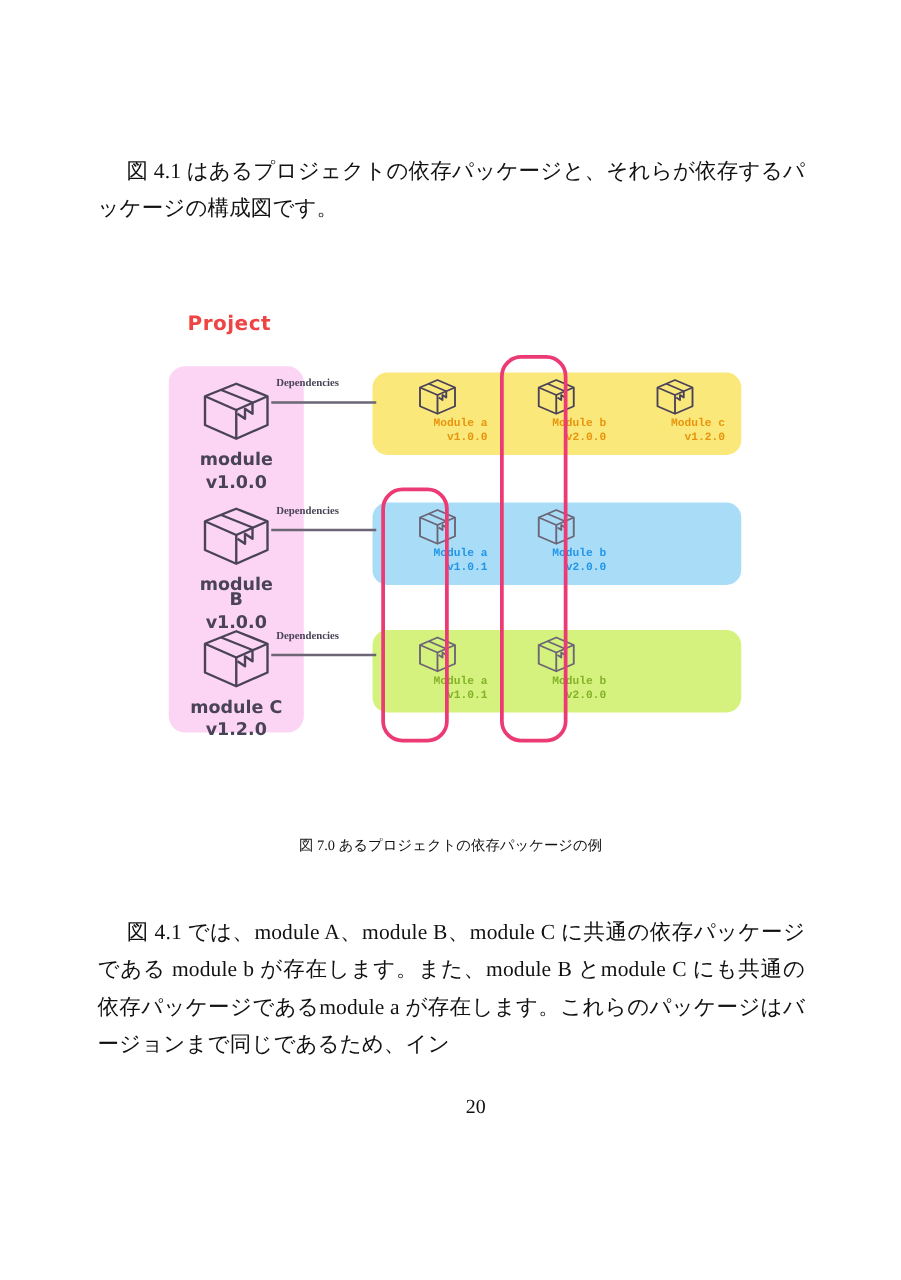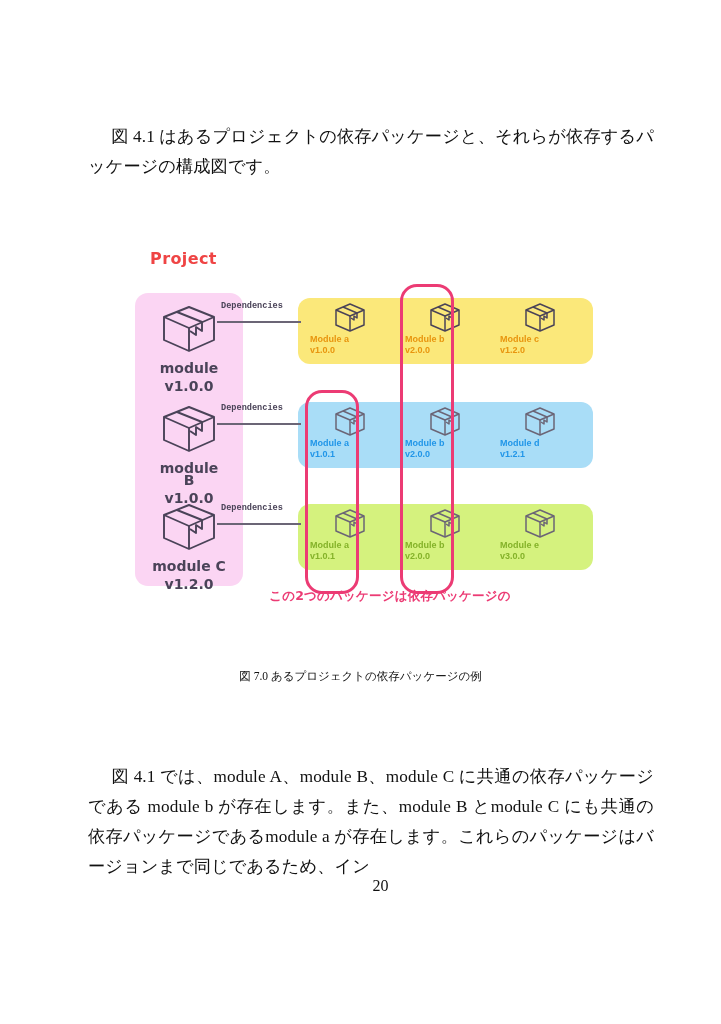--- a/index.html
+++ b/index.html
@@ -17,30 +17,30 @@
   }
 
   
   .page {
     position: absolute;
     inset: 0;
   }
 
   .body-par {
     position: absolute;
-    left: 88px;
+    left: 78px;
     width: 566px;
     font-size: 17.2px;
     line-height: 30px;
     text-align: justify;
     color: #111;
     letter-spacing: 0.1px;
   }
   .par-top  { top: 122px; }
-  .par-bot  { top: 731px; margin-top: 31px; }
+  .par-bot  { top: 731px; }
   .indent { display: inline-block; width: 1.35em; }
 
   .page-number {
     position: absolute;
     top: 877px;
     left: 0;
     width: 721px;
     text-align: center;
     font-size: 16px;
     color: #111;
@@ -118,21 +118,21 @@
     line-height: 12px;
     margin-top: 6px;
   }
 
   
   .dep-link {
     position: absolute;
     height: 18px;
     left: 87px;
     width: 84px;
-    font-family: Liberation Mono, monospace;
+    font-family: Liberation Serif, serif;
   }
   .dep-link.l0 { top: 62px; }
   .dep-link.l1 { top: 164px; }
   .dep-link.l2 { top: 264px; }
   .dep-link .cap {
     position: absolute;
     left: 4px;
     top: -1px;
     font-size: 8.6px;
     font-weight: bold;
@@ -147,22 +147,22 @@
     height: 1.6px;
     background: #6b6576;
   }
 
   
   .cell {
     position: absolute;
     top: 3px;
     width: 80px;
     height: 60px;
-    text-align: left;
-    font-family: Liberation Sans, sans-serif;
+    text-align: right;
+    font-family: Liberation Mono, monospace;
   }
   .cell.c0 { left: 12px; }
   .cell.c1 { left: 107px; }
   .cell.c2 { left: 202px; }
   .cell .name,
   .cell .ver {
     font-size: 9px;
     font-weight: bold;
     line-height: 11px;
   }
@@ -268,32 +268,20 @@
           <g fill="none" stroke="#6b6576" stroke-width="1.5" stroke-linejoin="round">
             <path d="M17 3 L31 9 L31 24 L17 30 L3 24 L3 9 Z"></path>
             <path d="M3 9 L17 15 L31 9"></path>
             <path d="M17 15 L17 30"></path>
             <path d="M10 6 L24 12 L24 17 L21 15 L21 19 L18 17"></path>
           </g>
         </svg>
         <div class="name">Module b</div>
         <div class="ver">v2.0.0</div>
       </div>
-      <div class="cell c2">
-        <svg class="boxglyph" width="34" height="33" viewBox="0 0 34 33">
-          <g fill="none" stroke="#6b6576" stroke-width="1.5" stroke-linejoin="round">
-            <path d="M17 3 L31 9 L31 24 L17 30 L3 24 L3 9 Z"></path>
-            <path d="M3 9 L17 15 L31 9"></path>
-            <path d="M17 15 L17 30"></path>
-            <path d="M10 6 L24 12 L24 17 L21 15 L21 19 L18 17"></path>
-          </g>
-        </svg>
-        <div class="name">Module d</div>
-        <div class="ver">v1.2.1</div>
-      </div>
     </div>
 
     <div class="dep-row r2">
       <div class="cell c0">
         <svg class="boxglyph" width="34" height="33" viewBox="0 0 34 33">
           <g fill="none" stroke="#6b6576" stroke-width="1.5" stroke-linejoin="round">
             <path d="M17 3 L31 9 L31 24 L17 30 L3 24 L3 9 Z"></path>
             <path d="M3 9 L17 15 L31 9"></path>
             <path d="M17 15 L17 30"></path>
             <path d="M10 6 L24 12 L24 17 L21 15 L21 19 L18 17"></path>
@@ -306,32 +294,20 @@
         <svg class="boxglyph" width="34" height="33" viewBox="0 0 34 33">
           <g fill="none" stroke="#6b6576" stroke-width="1.5" stroke-linejoin="round">
             <path d="M17 3 L31 9 L31 24 L17 30 L3 24 L3 9 Z"></path>
             <path d="M3 9 L17 15 L31 9"></path>
             <path d="M17 15 L17 30"></path>
             <path d="M10 6 L24 12 L24 17 L21 15 L21 19 L18 17"></path>
           </g>
         </svg>
         <div class="name">Module b</div>
         <div class="ver">v2.0.0</div>
-      </div>
-      <div class="cell c2">
-        <svg class="boxglyph" width="34" height="33" viewBox="0 0 34 33">
-          <g fill="none" stroke="#6b6576" stroke-width="1.5" stroke-linejoin="round">
-            <path d="M17 3 L31 9 L31 24 L17 30 L3 24 L3 9 Z"></path>
-            <path d="M3 9 L17 15 L31 9"></path>
-            <path d="M17 15 L17 30"></path>
-            <path d="M10 6 L24 12 L24 17 L21 15 L21 19 L18 17"></path>
-          </g>
-        </svg>
-        <div class="name">Module e</div>
-        <div class="ver">v3.0.0</div>
       </div>
     </div>
 
     <div class="left-mod m0">
       <svg class="boxglyph" width="58" height="52" viewBox="0 0 58 52">
         <g fill="none" stroke="#4a4358" stroke-width="1.9" stroke-linejoin="round">
           <path d="M29 3 L54 13 L54 36 L29 47 L4 36 L4 13 Z"></path>
           <path d="M4 13 L29 24 L54 13"></path>
           <path d="M29 24 L29 47"></path>
           <path d="M17 8 L42 18 L42 27 L36 23 L36 31 L30 27"></path>
@@ -377,21 +353,20 @@
     </div>
     <div class="dep-link l2">
       <div class="cap">Dependencies</div>
       <div class="line"></div>
     </div>
 
     <div class="highlight h-b"></div>
     <div class="highlight h-a"></div>
 
     <div class="annotation">
-      <div>この2つのパッケージは依存パッケージの</div>
     </div>
   </div>
 
   <div class="fig-caption">図 7.0 あるプロジェクトの依存パッケージの例</div>
 
   <div class="body-par par-bot"><span class="indent"></span><span>図 4.1 では、module A、module B、module C に共通の依存パッケージである module b が存在します。また、module B とmodule C にも共通の依存パッケージであるmodule a が存在します。これらのパッケージはバージョンまで同じであるため、イン</span></div>
 
   <div class="page-number">20</div>
 </div>
 

